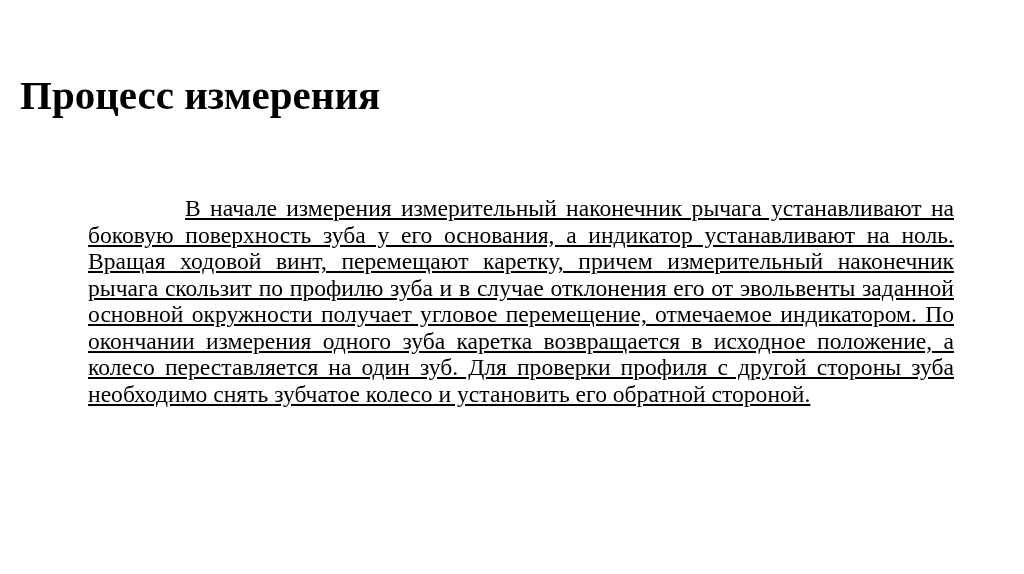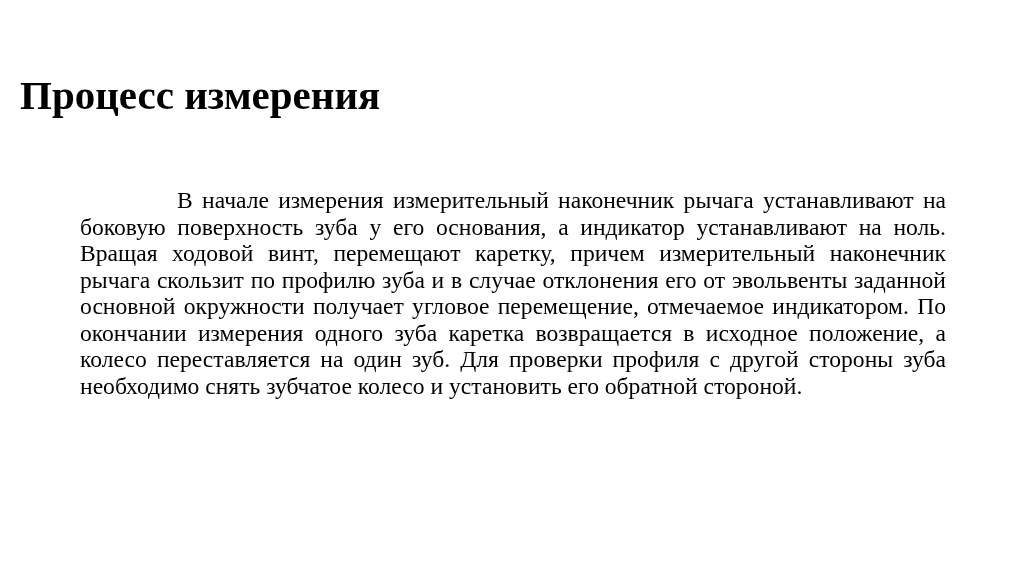--- a/index.html
+++ b/index.html
@@ -31,25 +31,26 @@
       font-size: 41px;
       font-weight: bold;
       line-height: 50px;
       margin: 8px;
     }
     .slide-body {
       position: absolute;
       left: 80px;
       top: 187px;
       width: 866px;
-      margin: 0;
+      margin: 8px;
       font-size: 23.6px;
       line-height: 26.5px;
       text-align: justify;
       text-indent: 97px;
+      text-decoration: underline;
     }
   </style>
 </head>
 <body>
 
 <div class="slide">
   <h1 class="slide-title">Процесс измерения</h1>
   <p class="slide-body">В начале измерения измерительный наконечник рычага устанавливают на боковую поверхность зуба у его основания, а индикатор устанавливают на ноль. Вращая ходовой винт, перемещают каретку, причем измерительный наконечник рычага скользит по профилю зуба и в случае отклонения его от эвольвенты заданной основной окружности получает угловое перемещение, отмечаемое индикатором. По окончании измерения одного зуба каретка возвращается в исходное положение, а колесо переставляется на один зуб. Для проверки профиля с другой стороны зуба необходимо снять зубчатое колесо и установить его обратной стороной.</p>
 </div>
 

